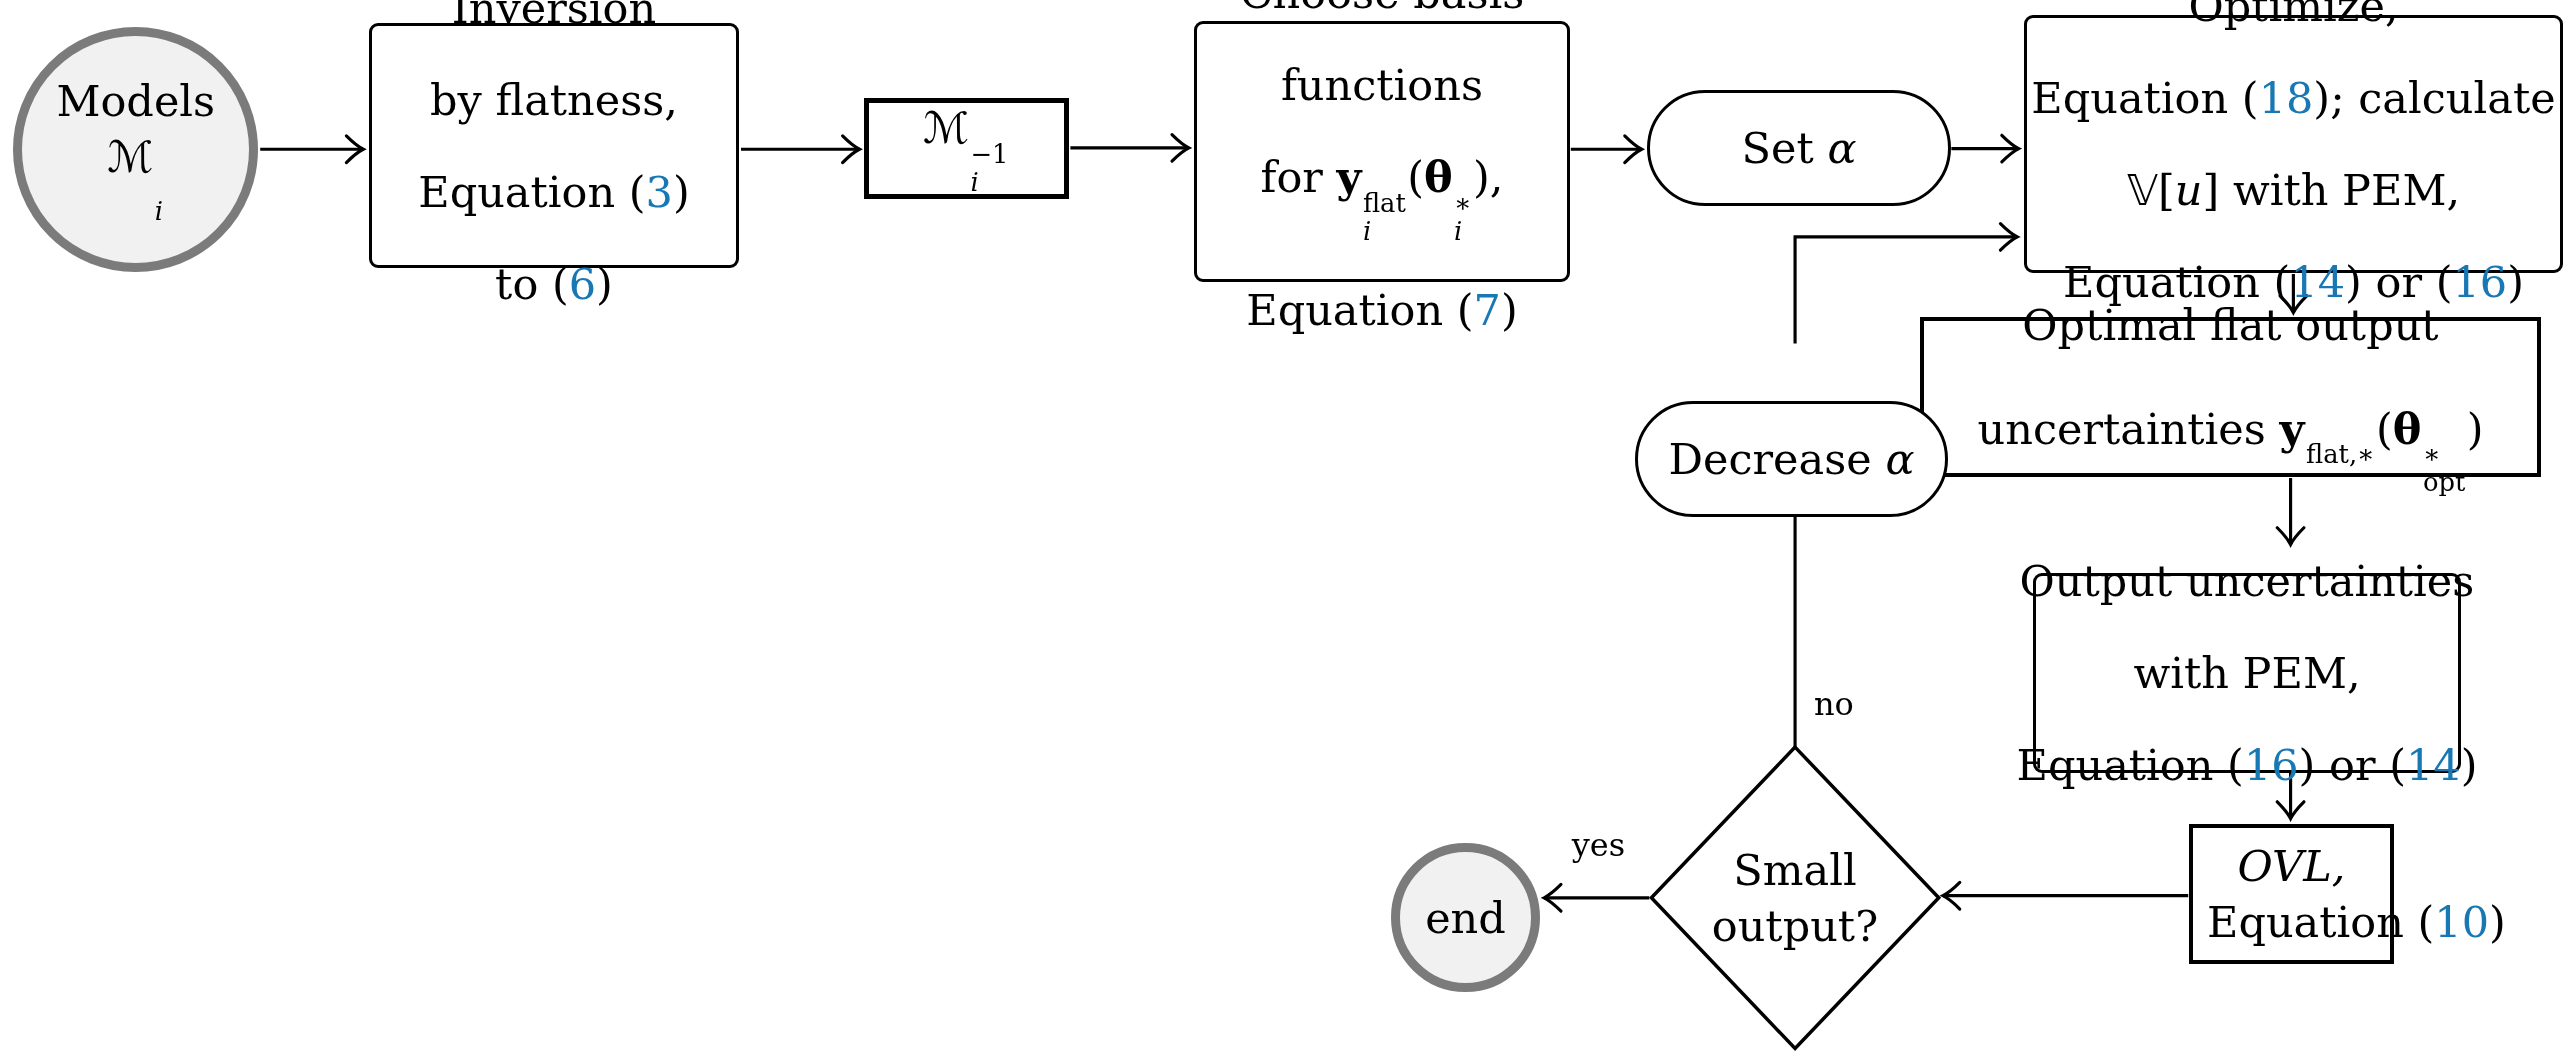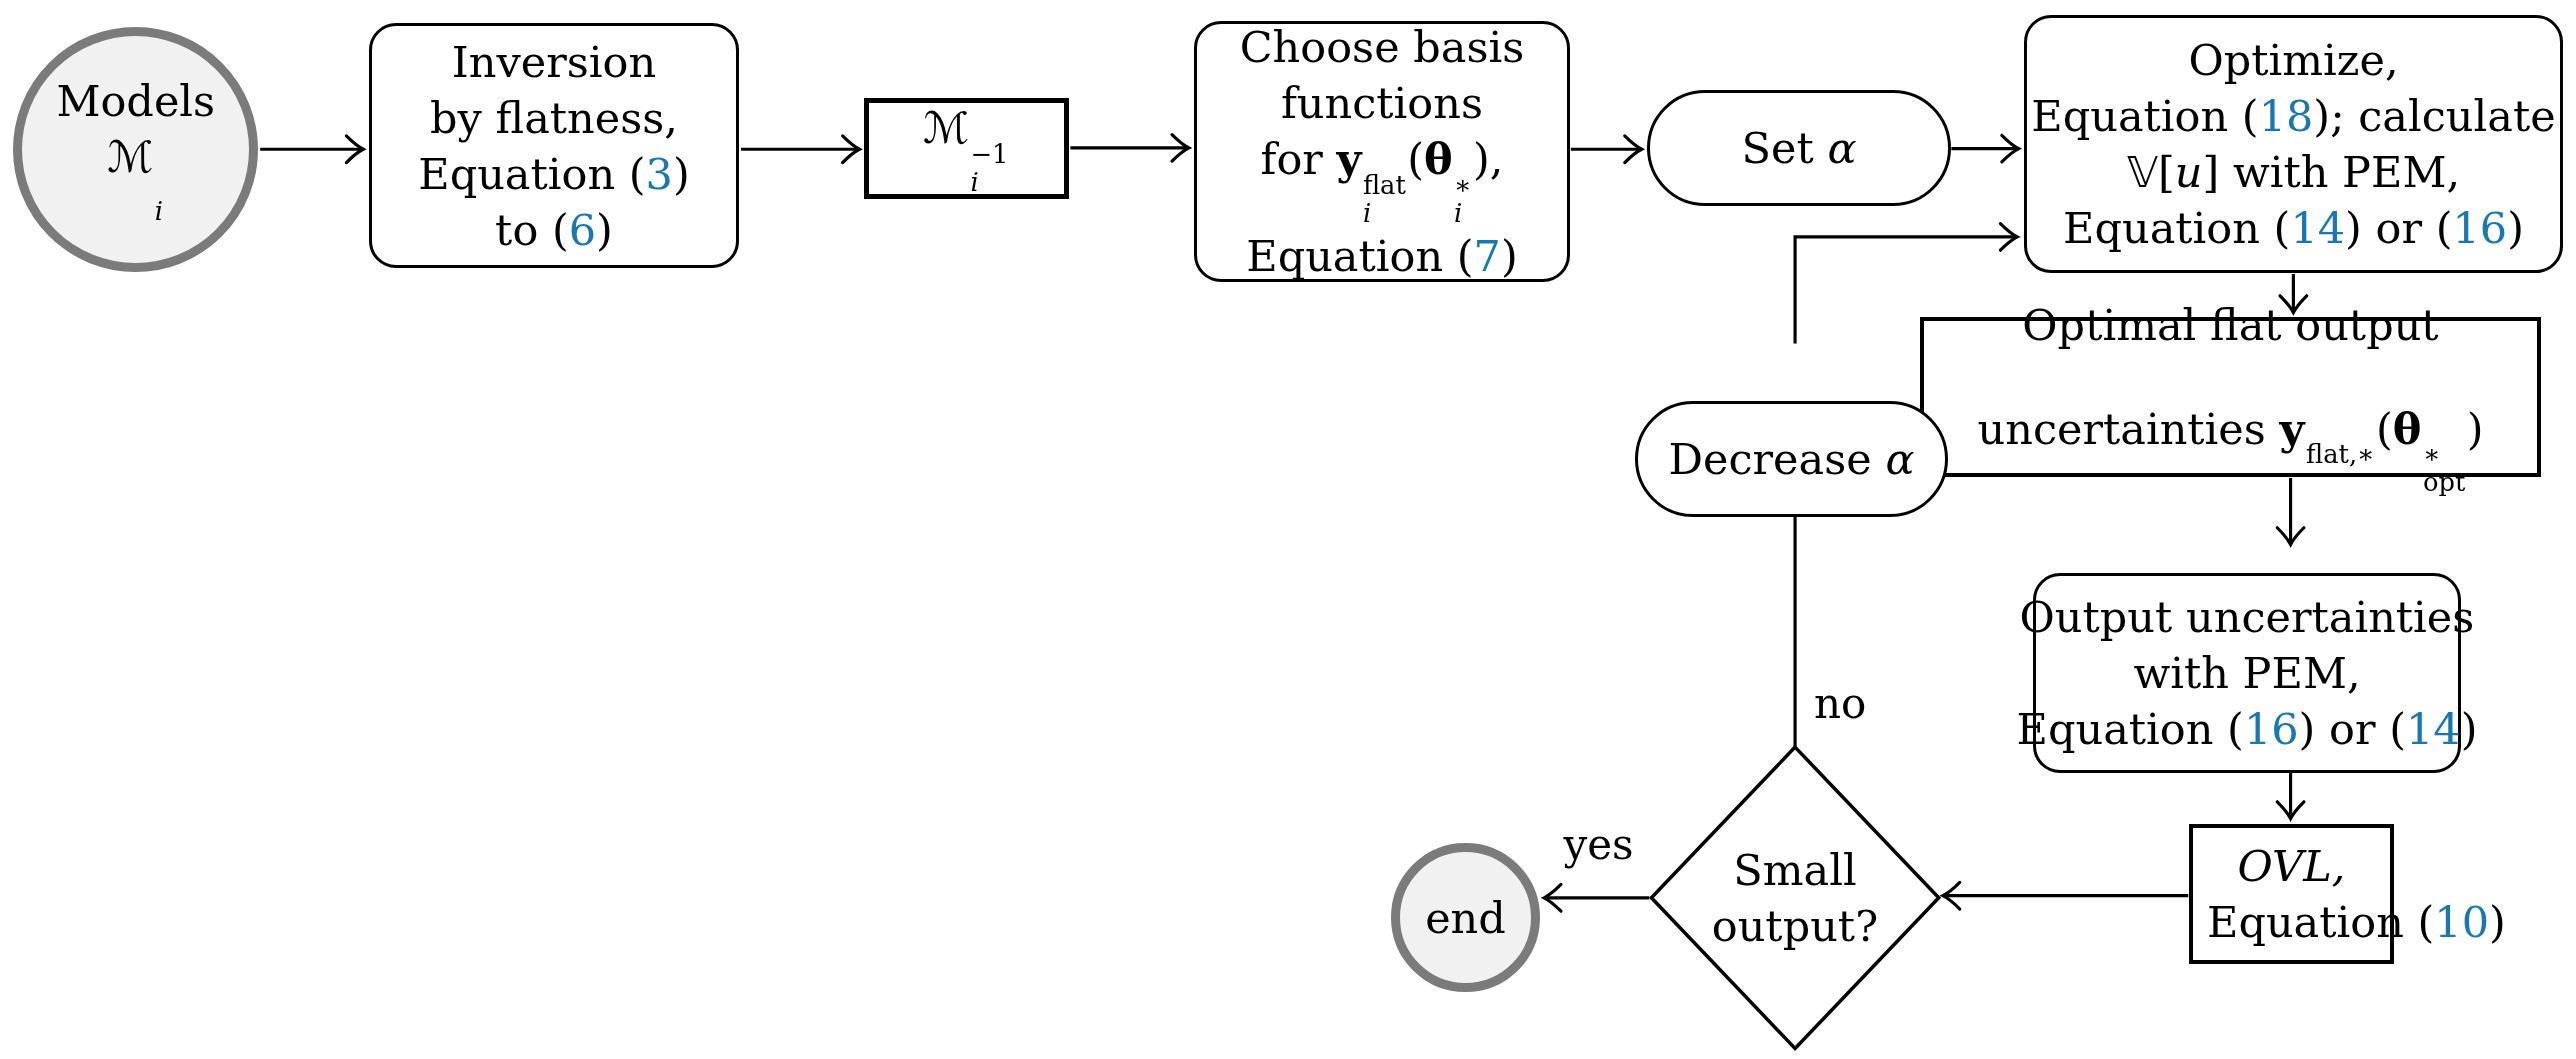--- a/index.html
+++ b/index.html
@@ -13,36 +13,36 @@
   .canvas{
     position:relative;width:2576px;height:1059px;background:var(--bg);
     font-family:"DejaVu Serif","Liberation Serif",serif;color:#000;overflow:hidden;
   }
   svg.wires{position:absolute;left:0;top:0;width:2576px;height:1059px;}
   .node{
     position:absolute;display:flex;flex-direction:column;justify-content:center;align-items:center;
     background:#fff;border:3.5px solid var(--line);box-sizing:border-box;
     font-size:43px;line-height:56px;text-align:center;
   }
-  .rounded{border-radius:27px;}
+  .rounded{border-radius:9px;gap:36px;}
   .stadium{border-radius:140px;}
   .sharp{border-radius:0;}
   .terminal{border-radius:50%;border:9px solid var(--term-border);background:var(--term-fill);}
   .plain{border:none;background:transparent;}
   .tline{white-space:nowrap;}
   .blue{color:var(--blue);}
   .i{font-style:italic;}
   .b{font-weight:bold;}
   .ds{font-family:"DejaVu Sans","DejaVu Serif",serif;}
   .scr{font-family:"DejaVu Serif","DejaVu Sans",serif;}
   .stack{display:inline-flex;flex-direction:column;align-items:flex-start;vertical-align:-0.45em;line-height:1;margin:0 1.4px 0 1.4px;}
   .ss{display:block;font-size:0.60em;line-height:1.08;}
   .node-ovl{align-items:center;overflow:visible;}
   .node-ovl .tline:nth-child(2){align-self:flex-start;margin-left:14px;}
-  .edge-label{position:absolute;font-size:42px;line-height:46px;}
+  .edge-label{position:absolute;font-size:32px;line-height:46px;}
 </style>
 </head>
 <body>
 
 <div class="canvas">
 
   <svg class="wires" viewBox="0 0 3675 1511">
     <defs>
       <marker id="arr" viewBox="-32 -24 40 48" refX="0" refY="0" markerWidth="40" markerHeight="48" orient="auto" markerUnits="userSpaceOnUse">
         <path d="M -24 -19 Q -10 -5 0 0 Q -10 5 -24 19" fill="none" stroke="#000" stroke-width="4.5" stroke-linecap="round"></path>

